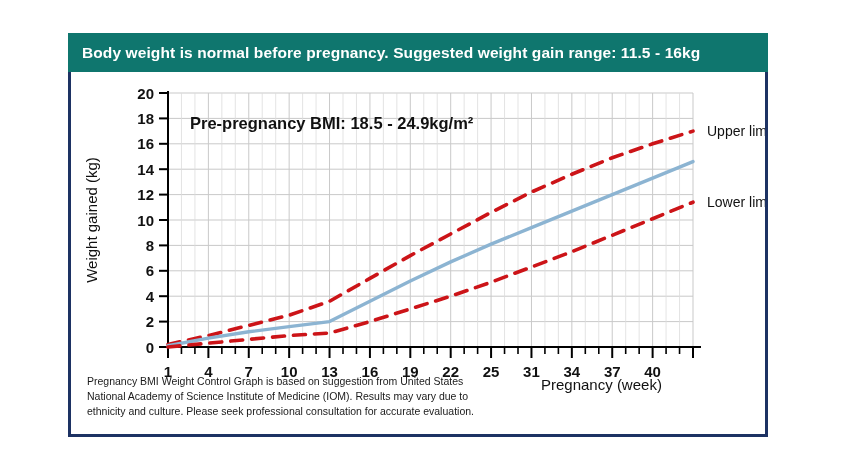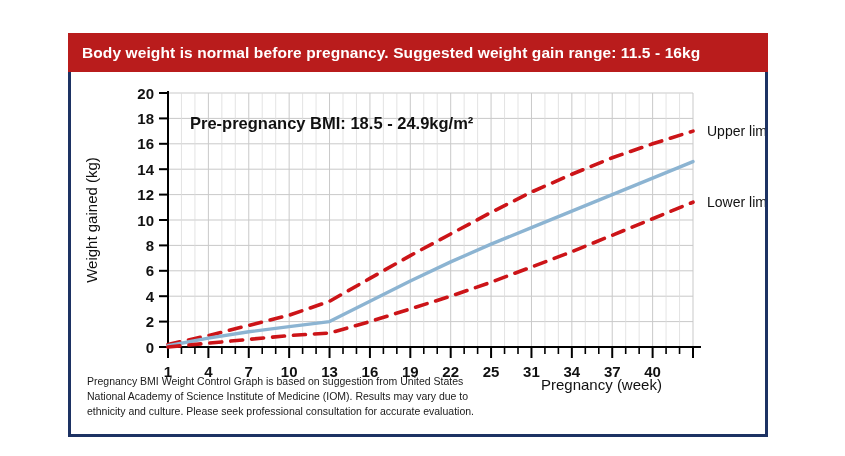--- a/index.html
+++ b/index.html
@@ -25,21 +25,21 @@
     box-sizing: border-box;
     background: #ffffff;
   }
 
   #header-bar {
     position: absolute;
     left: -3px;
     top: -3px;
     width: 700px;
     height: 39px;
-    background: #b91c1c;
+    background: #0f766e;
     box-sizing: border-box;
     display: flex;
     align-items: center;
   }
   #header-title {
     color: #ffffff;
     font-size: 15.5px;
     font-weight: 600;
     letter-spacing: 0.1px;
     padding-left: 14px;

